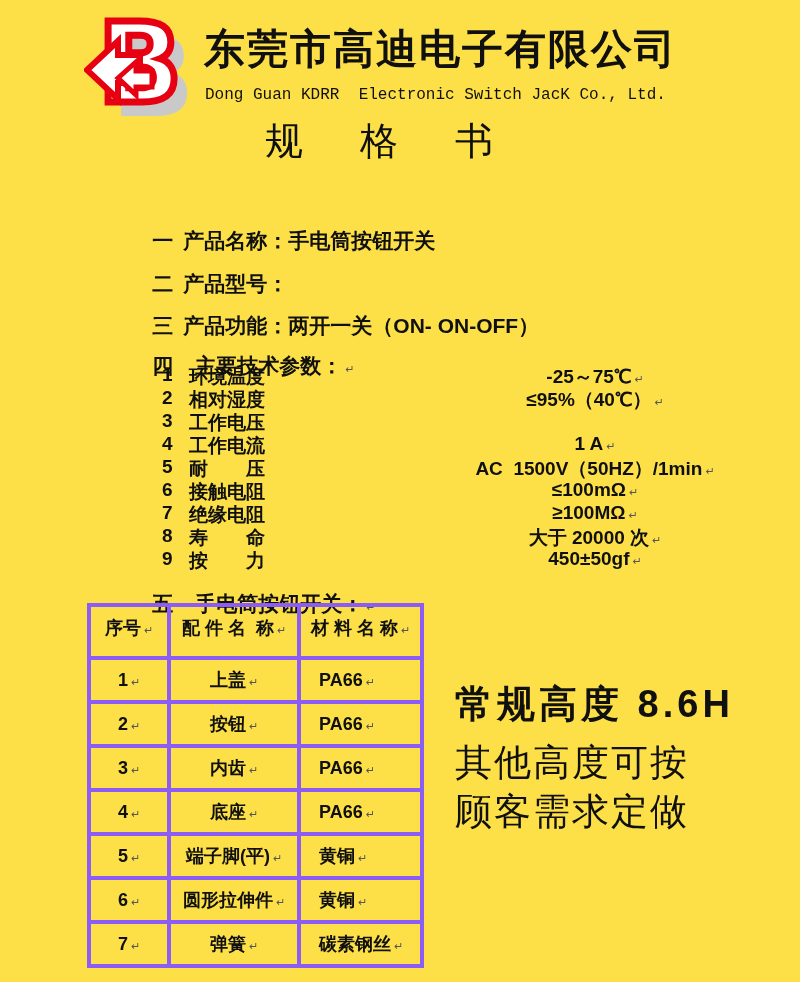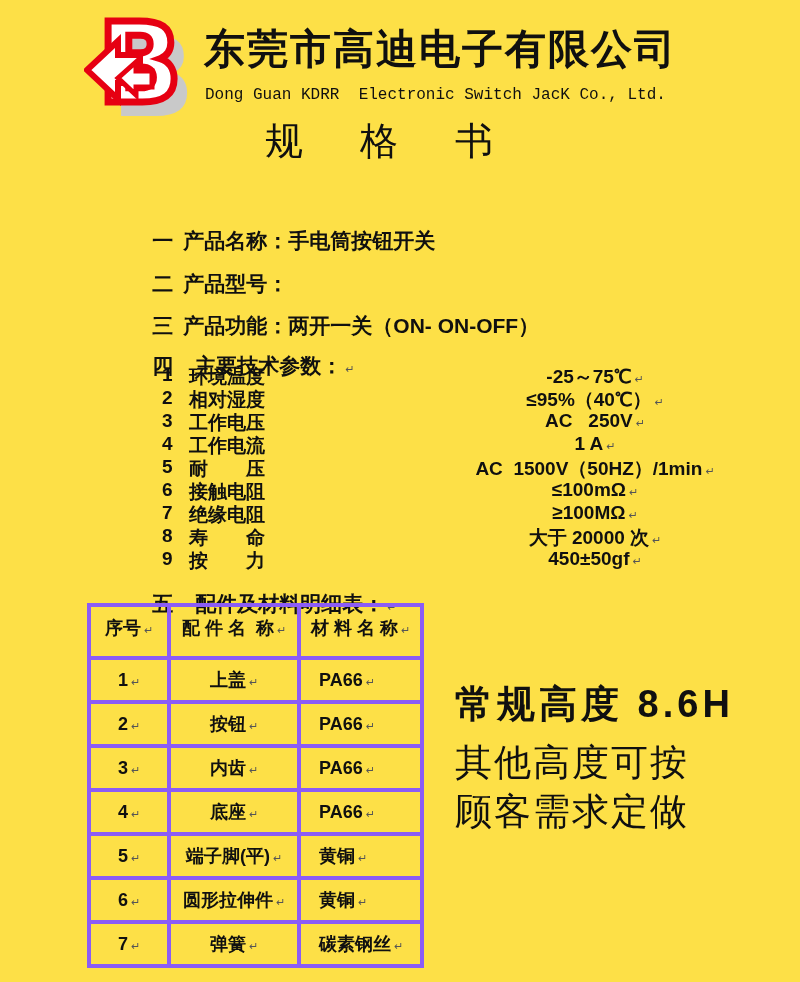--- a/index.html
+++ b/index.html
@@ -78,21 +78,20 @@
     <span class="pval"><span>-25～75℃</span><span class="rm">↵</span></span>
   </div>
   <div class="prow" style="top:387px">
     <span class="pno">2</span>
     <span class="pname">相对湿度</span>
     <span class="pval"><span>≤95%（40℃）</span><span class="rm">↵</span></span>
   </div>
   <div class="prow" style="top:410px">
     <span class="pno">3</span>
     <span class="pname">工作电压</span>
-    <span class="pval"><span>AC   250V</span><span class="rm">↵</span></span>
   </div>
   <div class="prow" style="top:433px">
     <span class="pno">4</span>
     <span class="pname">工作电流</span>
     <span class="pval"><span>1 A</span><span class="rm">↵</span></span>
   </div>
   <div class="prow" style="top:456px">
     <span class="pno">5</span>
     <span class="pname">耐　　压</span>
     <span class="pval"><span>AC  1500V（50HZ）/1min</span><span class="rm">↵</span></span>
@@ -112,21 +111,21 @@
     <span class="pname">寿　　命</span>
     <span class="pval"><span>大于 20000 次</span><span class="rm">↵</span></span>
   </div>
   <div class="prow" style="top:548px">
     <span class="pno">9</span>
     <span class="pname">按　　力</span>
     <span class="pval"><span>450±50gf</span><span class="rm">↵</span></span>
   </div>
 
   <div class="item" style="top:566px">
-    <span class="inum g2">五</span><span>配件及材料明细表：</span><span class="rm">↵</span>
+    <span class="inum g2">五</span><span>手电筒按钮开关：</span><span class="rm">↵</span>
   </div>
 
   <table class="parts">
     <colgroup>
         <col style="width:80px">
         <col style="width:130px">
         <col style="width:123px">
       </colgroup>
     <tbody>
         <tr style="height:53px">

